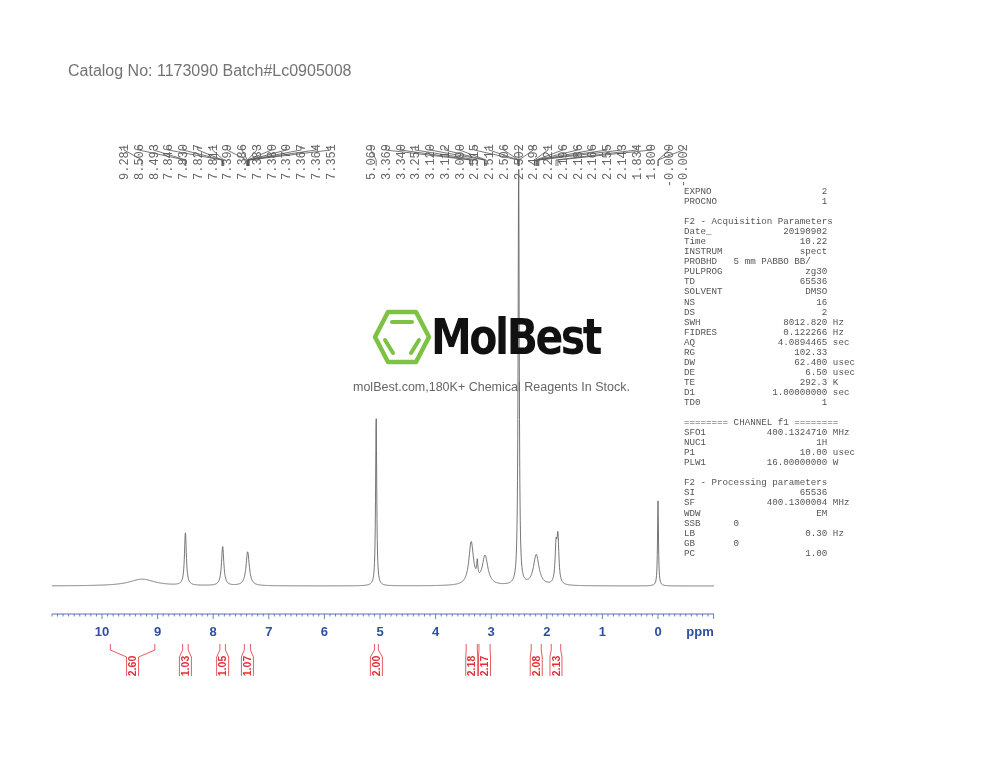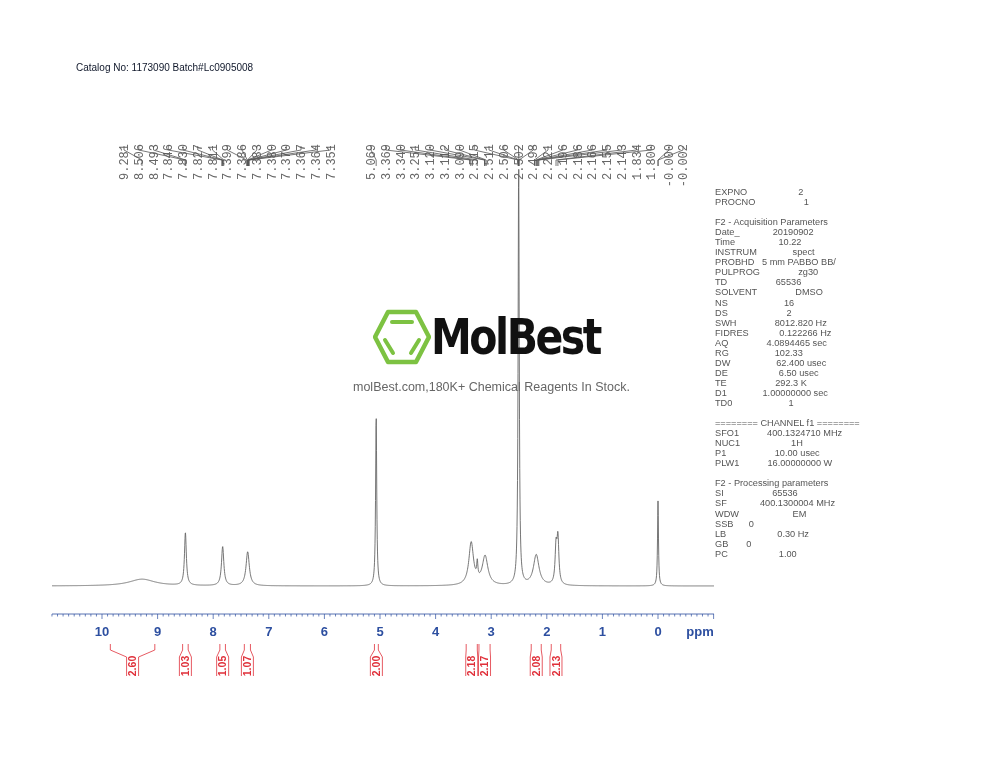--- a/index.html
+++ b/index.html
@@ -1,19 +1,19 @@
 <!DOCTYPE html>
 <html><head>
 <meta charset="utf-8">
 <style>
   html, body { margin: 0; padding: 0; background: #ffffff; }
   body { width: 1000px; height: 773px; position: relative; overflow: hidden; font-family: "Liberation Sans", sans-serif; }
-  .catalog { position: absolute; left: 76px; top: 62px; font-size: 10px; color: #0f172a; }
+  .catalog { position: absolute; left: 68px; top: 62px; font-size: 16px; color: #737373; }
   .spectrum-svg { position: absolute; left: 0; top: 0; }
-  .params { position: absolute; left: 715px; top: 187px; font-family: Liberation Sans, sans-serif; font-size: 9.2px; line-height: 10.05px; color: #555; white-space: pre; }
+  .params { position: absolute; left: 684px; top: 187px; font-family: Liberation Mono, monospace; font-size: 9.2px; line-height: 10.05px; color: #555; white-space: pre; }
   .params .row { height: 10.05px; }
   .params .gap { height: 10.05px; }
   .logo { position: absolute; left: 373px; top: 308px; width: 260px; height: 60px; }
   .logo-text { position: absolute; left: 58px; top: 0px; font-family: "DejaVu Sans", sans-serif; font-size: 50px; font-weight: bold; letter-spacing: -3px; color: #111; transform: scaleX(0.82); transform-origin: left top; line-height: 58px; }
   .tagline { position: absolute; left: 353px; top: 380px; font-size: 12.5px; color: #666; }
 </style>
 </head>
 <body>
 
 <div class="catalog">Catalog No: 1173090 Batch#Lc0905008</div>

